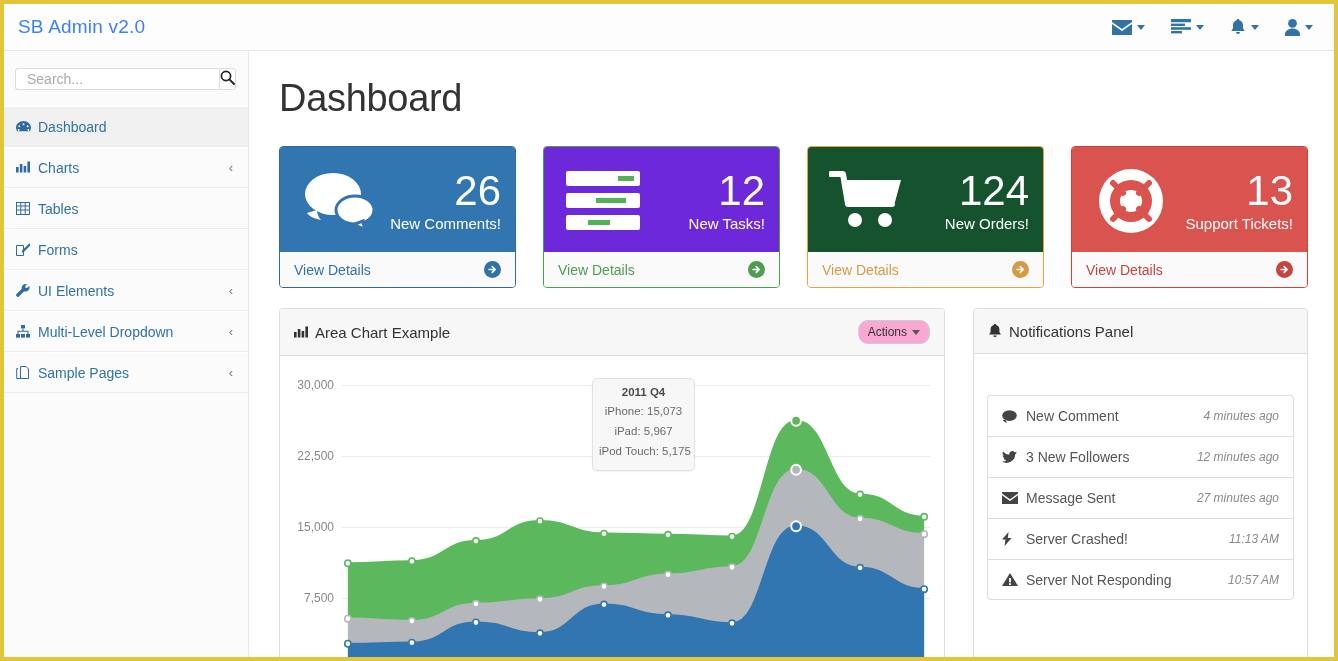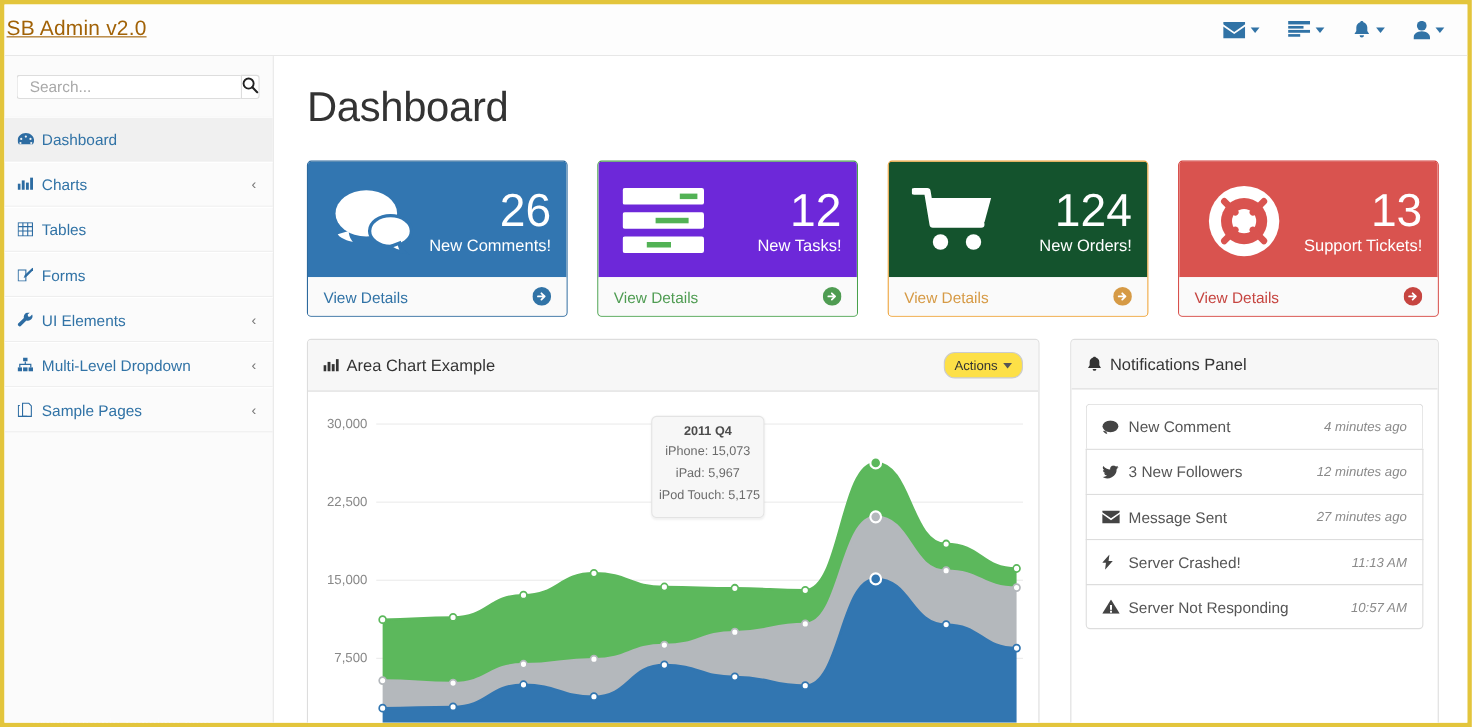--- a/index.html
+++ b/index.html
@@ -16,26 +16,25 @@
     overflow: hidden;
   }
   
   .navbar {
     position: absolute; top: 0; left: 0; right: 0; height: 47px;
     background: #fdfdfd;
     border-bottom: 1px solid #e7e7e7;
     display: flex; align-items: center;
   }
   .brand {
-    padding-left: 2px;
+    padding-left: 14px;
     font-size: 19px;
-    color: #a16207;
+    color: #3b82f6;
     letter-spacing: .2px;
     white-space: nowrap;
-    text-decoration: underline;
   }
   .nav-right { margin-left: auto; display: flex; align-items: center; padding-right: 8px; }
   .nav-item {
     display: flex; align-items: center; gap: 5px;
     padding: 6px 13px; cursor: pointer; color: #3173a6;
   }
   .nav-item svg { display: block; }
   .caret {
     width: 0; height: 0;
     border-left: 4px solid transparent;
@@ -143,21 +142,21 @@
   .card-head {
     padding: 11px 14px; border-bottom: 1px solid #dddddd;
     background: #f7f7f7;
     display: flex; align-items: center; font-size: 15px; color: #333;
     min-height: 45px;
   }
   .card-head .ch-icon { margin-right: 7px; display: flex; color: #333; }
   .btn-actions {
     margin-left: auto;
     border: 1px solid #ccc; border-radius: 10px;
-    background: #fde047; color: #333;
+    background: #f9a8d4; color: #333;
     font-size: 12px; padding: 4px 9px;
     font-family: "Liberation Sans", sans-serif;
     display: flex; align-items: center; gap: 5px;
     cursor: pointer;
   }
   .chart-card { flex: 1 1 680px; }
   .chart-body { position: relative; height: 330px; }
   .notif-card { width: 335px; flex: 0 0 335px; }
   
   .chart-area { position: absolute; inset: 0; }
@@ -184,21 +183,21 @@
   
   .notif-list { padding: 13px 13px 0 13px; }
   .notif-item {
     display: flex; align-items: center;
     border: 1px solid #dddddd;
     border-bottom: none;
     padding: 0 14px; height: 41px;
     font-size: 14px; color: #555; cursor: pointer;
     background: #fff;
   }
-  .notif-item:first-child { border-radius: 4px 4px 0 0; }
+  .notif-item:first-child { border-radius: 4px 4px 0 0; margin-top: 28px; }
   .notif-item:last-child { border-bottom: 1px solid #ddd; border-radius: 0 0 4px 4px; }
   .ni-icon { width: 24px; display: flex; align-items: center; color: #444; }
   .ni-label { flex: 1; white-space: nowrap; }
   .ni-time { font-size: 12px; font-style: italic; color: #8a8a8a; white-space: nowrap; }
 </style>
 </head>
 <body>
 
 <div class="frame">
 

